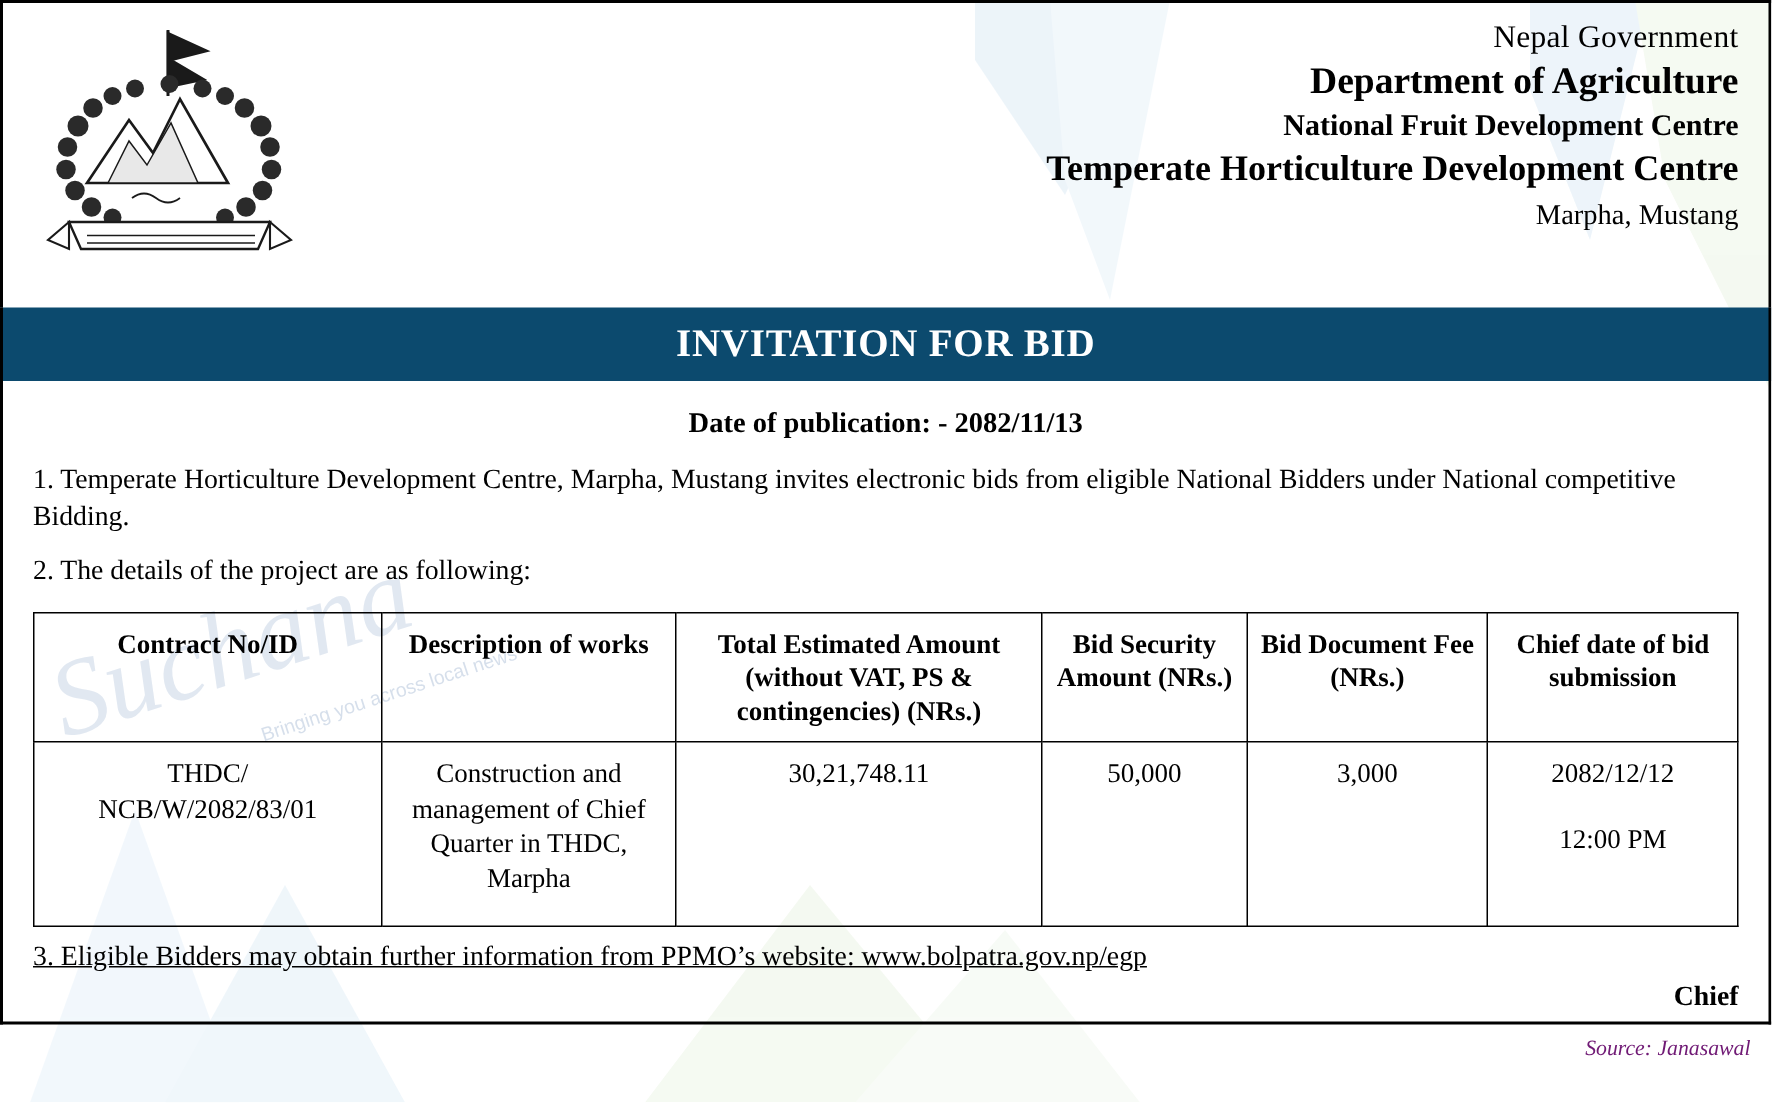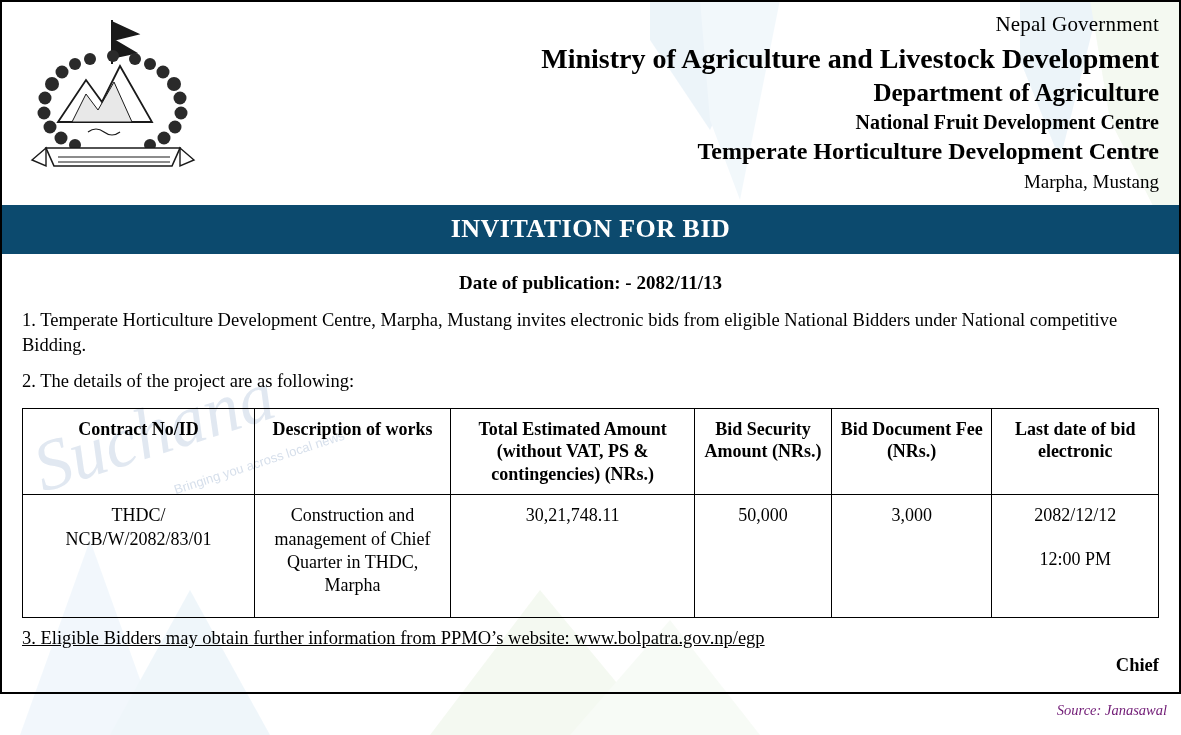--- a/index.html
+++ b/index.html
@@ -121,21 +121,21 @@
     font-weight: bold;
     letter-spacing: 0.5px;
     padding: 9px 0 10px 0;
   }
 
   
   .body-box {
     border: 2px solid #000;
     border-top: none;
     box-sizing: border-box;
-    padding: 12px 20px 16px 20px;
+    padding: 12px 20px 5px 20px;
     min-height: 400px;
   }
   .pub-date {
     text-align: center;
     font-weight: bold;
     font-size: 19px;
     margin: 6px 0 14px 0;
   }
   .para {
     font-size: 18.5px;
@@ -265,21 +265,20 @@
           <g stroke="#1a1a1a" stroke-width="1.1">
             <path d="M30,143 L142,143"></path>
             <path d="M30,148 L142,148"></path>
           </g>
 
           <path d="M60,118 q8,-6 16,0 q8,6 16,0" stroke="#1a1a1a" stroke-width="1.2" fill="none"></path>
         </g>
       </svg>
       <div class="header-text">
         <div class="gov-line">Nepal Government</div>
-        <div class="ministry">Ministry of Agriculture and Livestock Development</div>
         <div class="dept">Department of Agriculture</div>
         <div class="centre1">National Fruit Development Centre</div>
         <div class="centre2">Temperate Horticulture Development Centre</div>
         <div class="place">Marpha, Mustang</div>
       </div>
     </div>
 
     <div class="title-bar">INVITATION FOR BID</div>
 
     <div class="body-box">
@@ -288,21 +287,21 @@
       <p class="para tight">2. The details of the project are as following:</p>
 
       <table class="bid">
         <thead>
           <tr>
             <th class="col1">Contract No/ID</th>
             <th class="col2">Description of works</th>
             <th class="col3">Total Estimated Amount (without VAT, PS &amp; contingencies) (NRs.)</th>
             <th class="col4">Bid Security Amount (NRs.)</th>
             <th class="col5">Bid Document Fee (NRs.)</th>
-            <th class="col6">Last date of bid electronic</th>
+            <th class="col6">Chief date of bid submission</th>
           </tr>
         </thead>
         <tbody>
           <tr>
             <td class="cell-pad-top cell-two-line">
               <span>THDC/</span>
               <span>NCB/W/2082/83/01</span>
             </td>
             <td class="cell-pad-top">Construction and management of Chief Quarter in THDC, Marpha</td>
             <td class="cell-pad-top">30,21,748.11</td>

